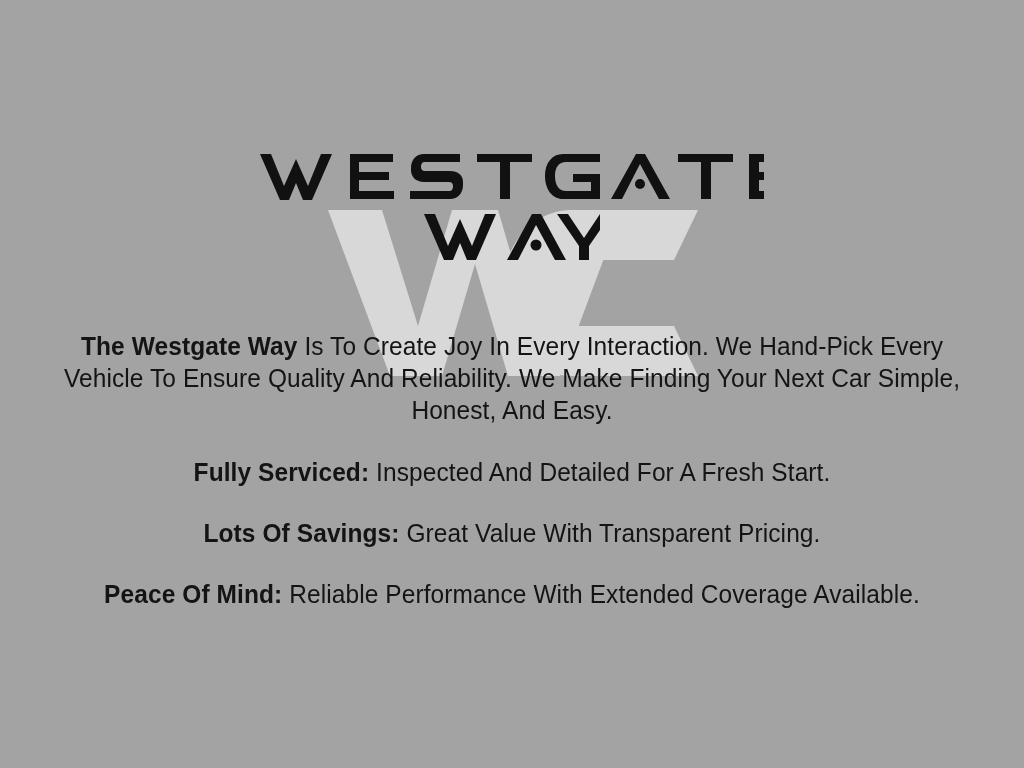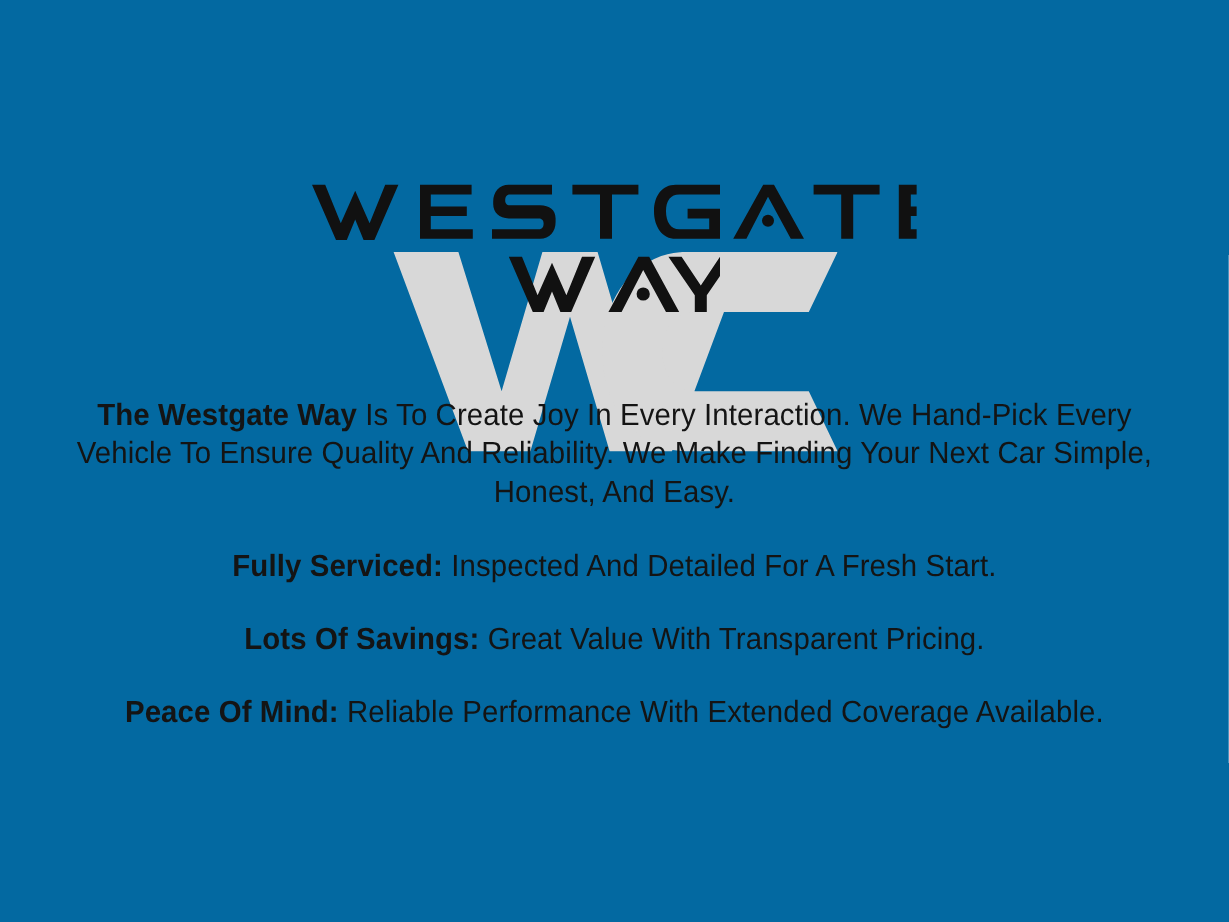--- a/index.html
+++ b/index.html
@@ -12,21 +12,21 @@
     background: #ffffff;
     font-family: "Liberation Sans", sans-serif;
     overflow: hidden;
     position: relative;
   }
 
   #page {
     position: relative;
     width: 1024px;
     height: 768px;
-    background: #0369a1;
+    background: #a3a3a3;
   }
 
   
   .logo-block {
     position: absolute;
     left: 0;
     top: 100px;
     width: 1024px;
     height: 190px;
   }

